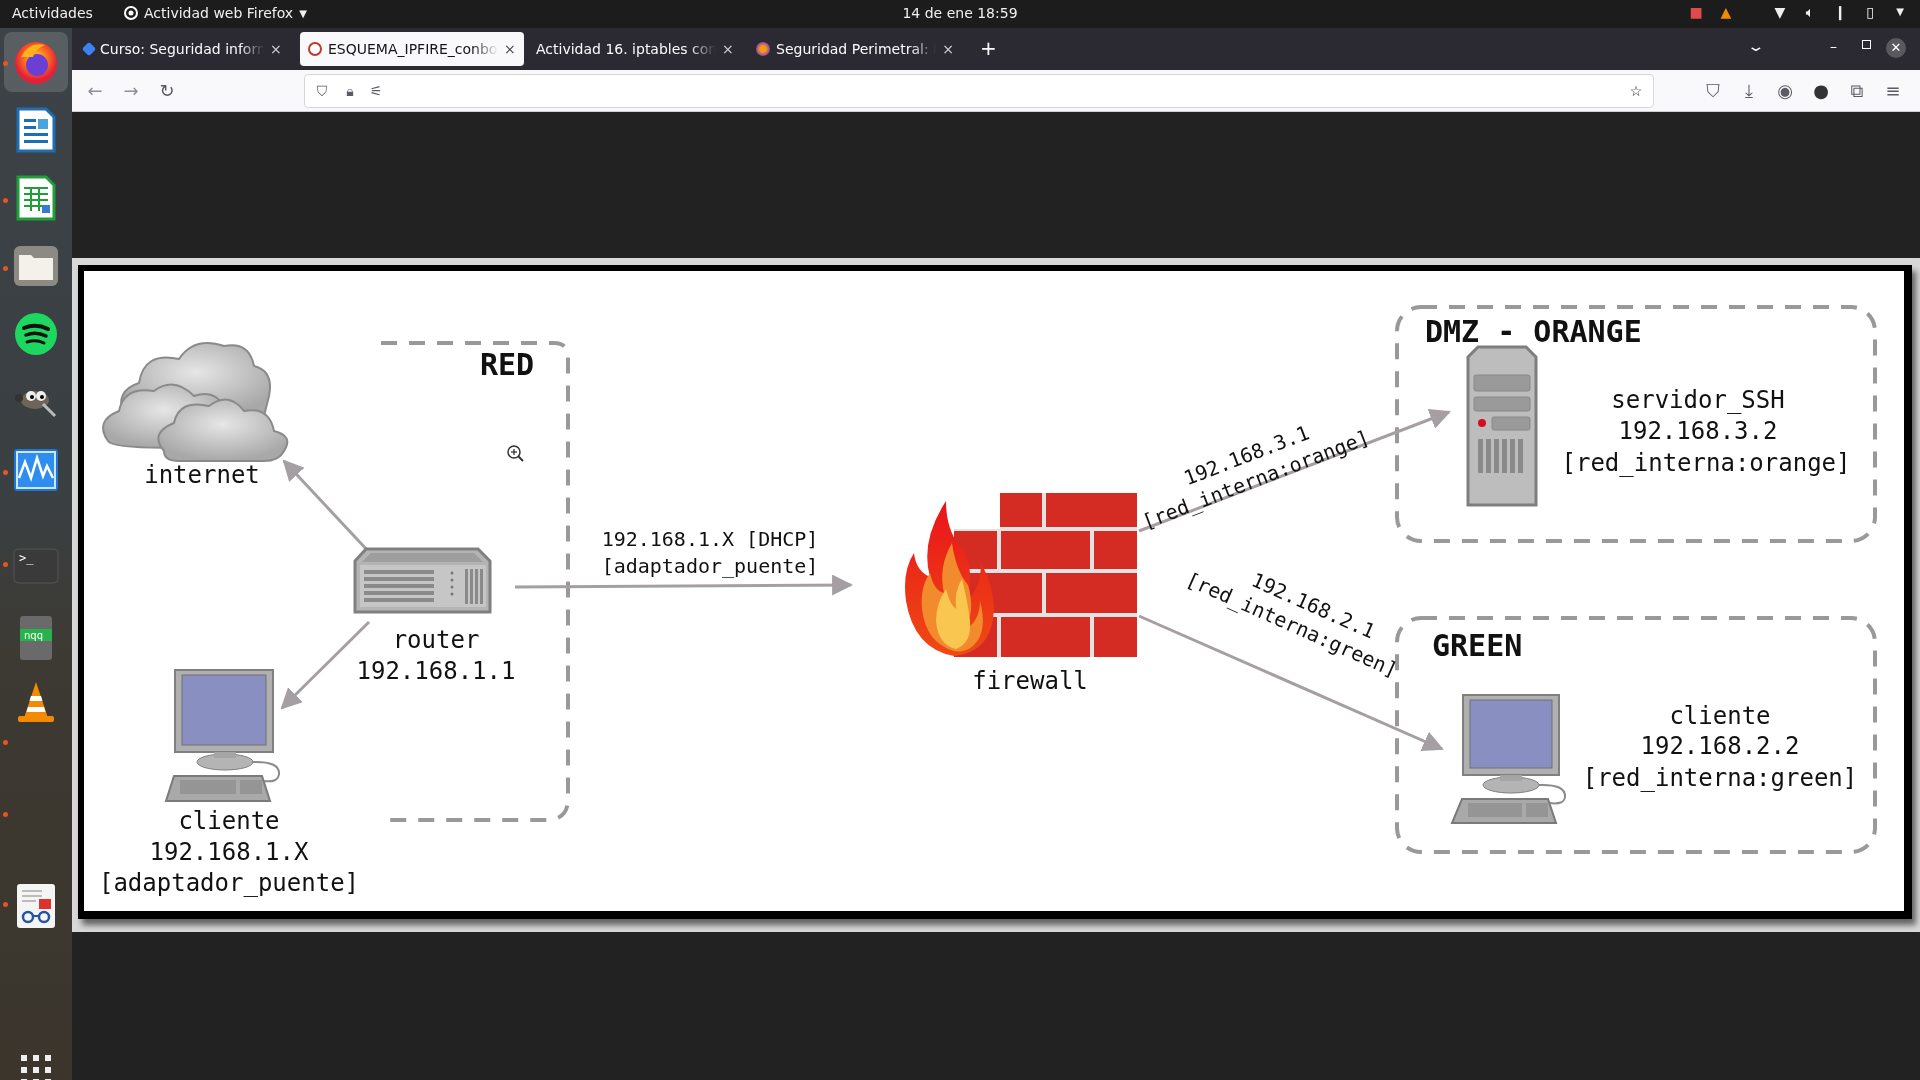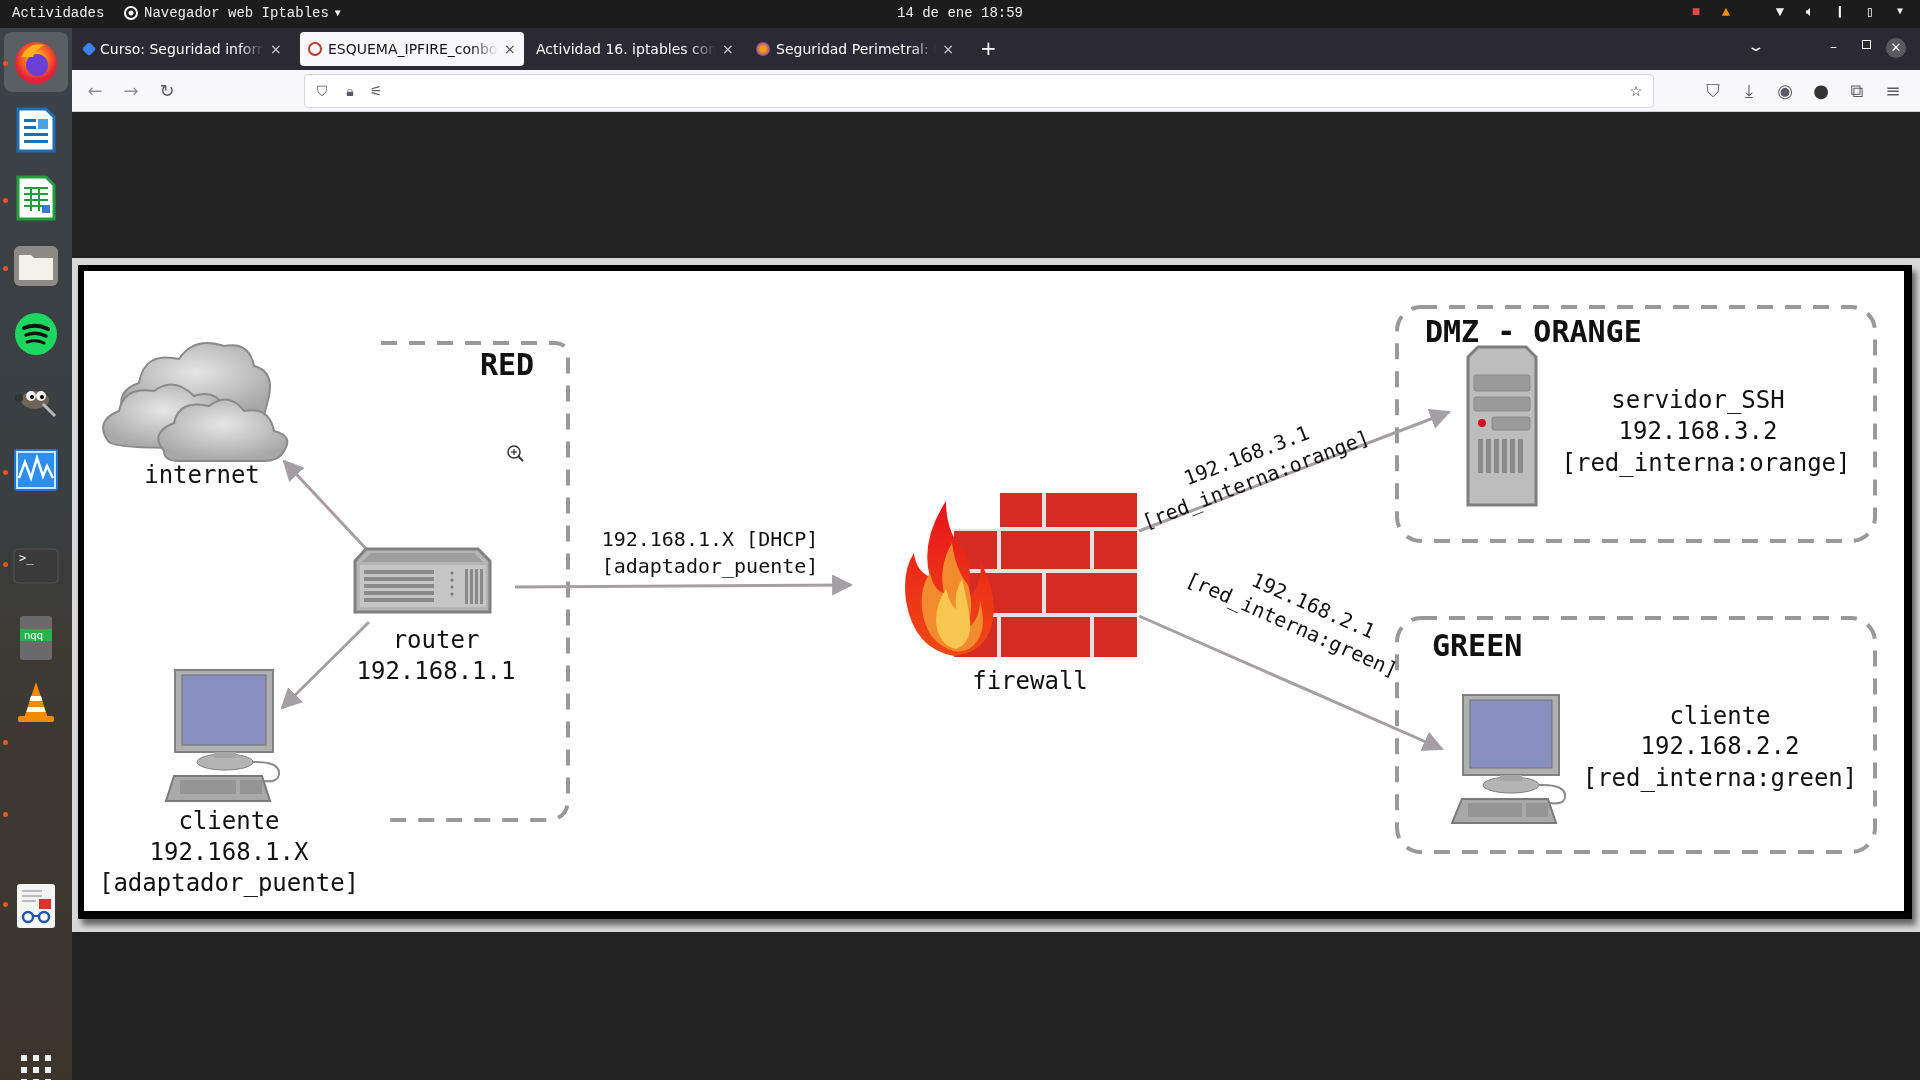--- a/index.html
+++ b/index.html
@@ -1,17 +1,17 @@
 <!DOCTYPE html>
 <html><head>
 <meta charset="utf-8">
 <style>
   * { box-sizing: border-box; margin: 0; padding: 0; }
   html, body { width: 1920px; height: 1080px; overflow: hidden; background: #232323; font-family: "DejaVu Sans", sans-serif; }
-  #topbar { position: absolute; left: 0; top: 0; width: 1920px; height: 28px; background: #1c1c1c; color: #f0f0f0; font-size: 14px; font-family: Liberation Mono, monospace; }
+  #topbar { position: absolute; left: 0; top: 0; width: 1920px; height: 28px; background: #1c1c1c; color: #f0f0f0; font-size: 14px; }
   #topbar .act { position: absolute; left: 12px; top: 5px; }
   #topbar .app { position: absolute; left: 124px; top: 5px; display: flex; align-items: center; gap: 6px; }
   #topbar .clock { position: absolute; left: 0; width: 1920px; text-align: center; top: 5px; pointer-events: none; }
   #topbar .clock span { pointer-events: auto; }
   #topbar .tray { position: absolute; right: 12px; top: 4px; display: flex; gap: 14px; align-items: center; font-size: 14px; }
   .tray-ico { display: inline-block; width: 16px; height: 16px; text-align: center; line-height: 16px; }
 
   #dock { position: absolute; left: 0; top: 28px; width: 72px; height: 1052px; background: linear-gradient(180deg, #3c4247 0%, #3a3f42 45%, #3d3a33 60%, #3b352c 100%); }
   .dock-item { position: absolute; left: 10px; width: 52px; height: 52px; border-radius: 8px; display: flex; align-items: center; justify-content: center; }
   .dock-item.active { background: rgba(255,255,255,0.15); left: 4px; width: 64px; height: 60px; }
@@ -40,21 +40,21 @@
 </head>
 <body>
 
 <div id="topbar">
   <span class="act">Actividades</span>
   <span class="app">
     <svg width="14" height="14" viewBox="0 0 14 14">
         <circle cx="7" cy="7" r="6" fill="none" stroke="#fff" stroke-width="2"></circle>
         <circle cx="7" cy="7" r="2.5" fill="#fff"></circle>
       </svg>
-    <span>Navegador web Iptables</span>
+    <span>Actividad web Firefox</span>
     <span style="font-size:10px">▼</span>
   </span>
   <div class="clock"><span>14 de ene  18:59</span></div>
   <div class="tray">
     <span class="tray-ico" style="color:#e04a4a">■</span>
     <span class="tray-ico" style="color:#f08a00">▲</span>
     <span style="width:10px"></span>
     <span class="tray-ico">▼</span>
     <span class="tray-ico">🔈︎</span>
     <span class="tray-ico">❙</span>

